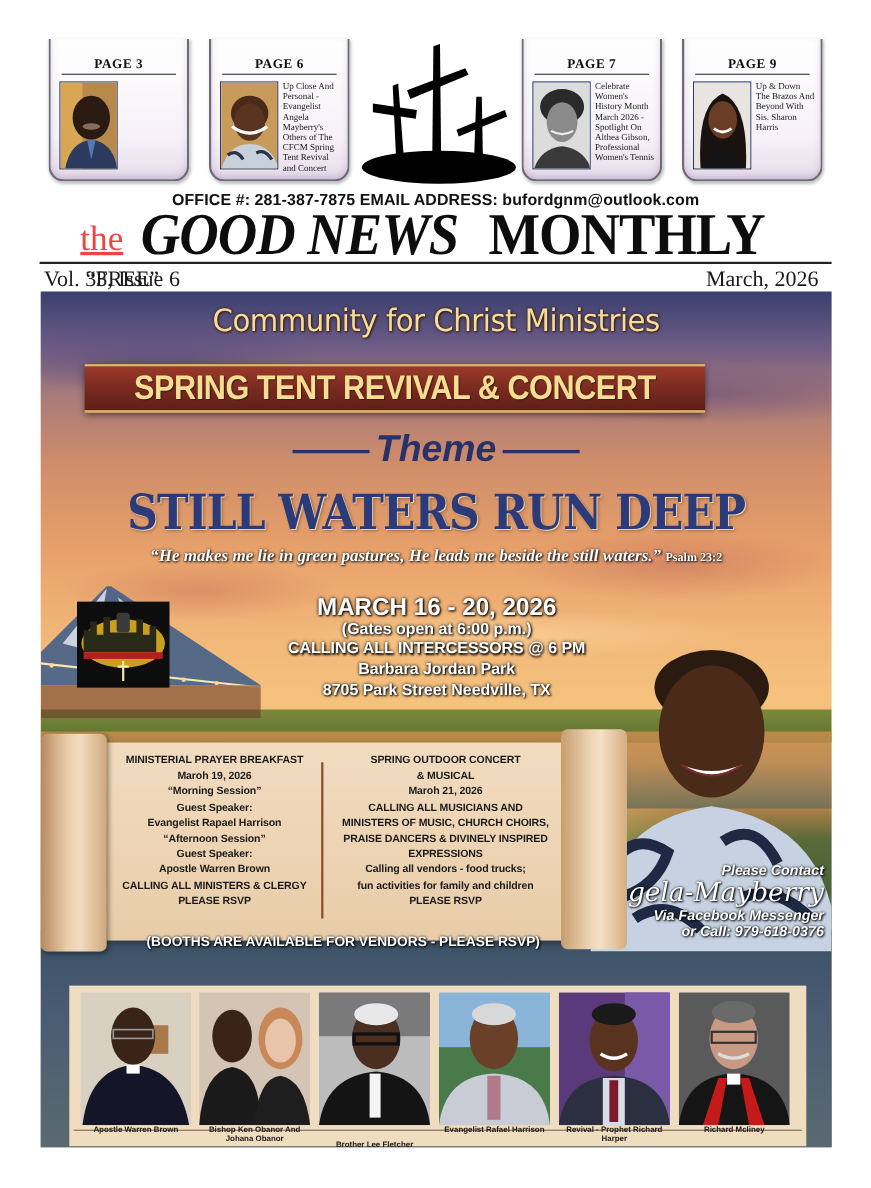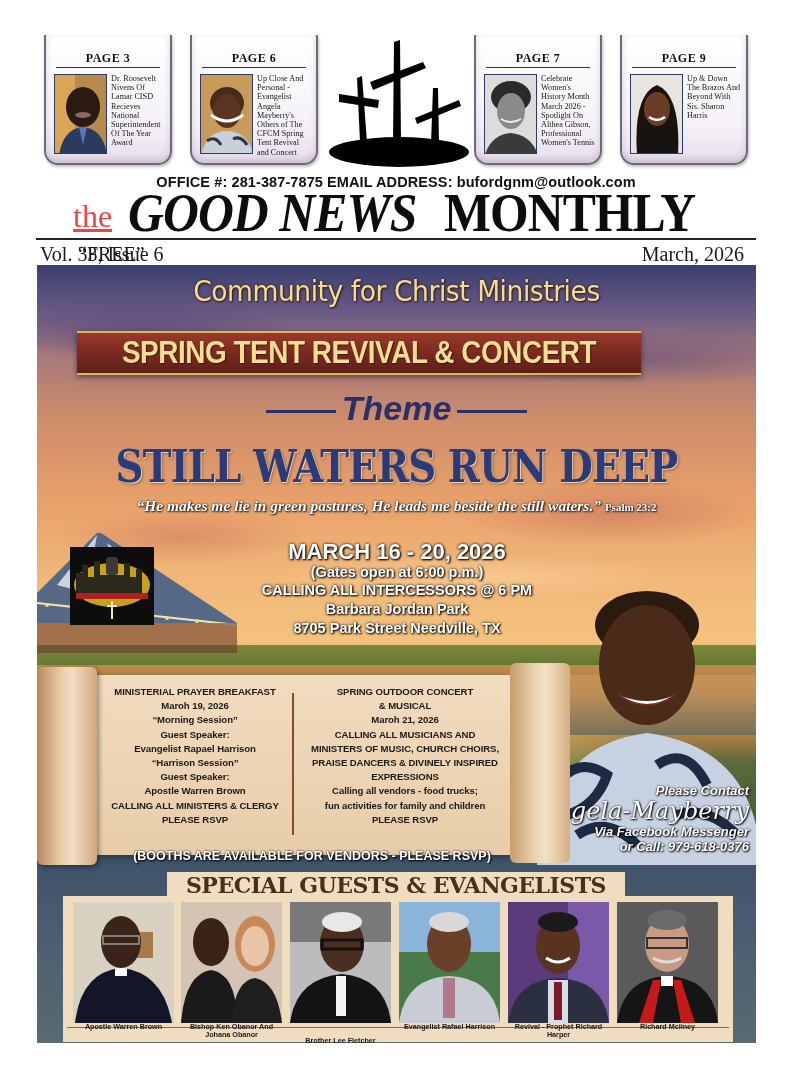--- a/index.html
+++ b/index.html
@@ -231,21 +231,20 @@
   <div class="tphoto">
     <svg width="53" height="80" viewBox="0 0 53 80">
       <rect width="53" height="80" fill="#b7894a"></rect>
       <rect x="0" y="0" width="20" height="80" fill="#d8a655"></rect>
       <ellipse cx="28" cy="32" rx="17" ry="20" fill="#2a1a12"></ellipse>
       <path d="M4 80 Q8 54 28 52 Q48 54 52 80 Z" fill="#2b3a5e"></path>
       <path d="M24 52 L28 70 L32 52 Z" fill="#5a78b0"></path>
       <ellipse cx="28" cy="40" rx="8" ry="3" fill="#8a6a5a"></ellipse>
     </svg>
   </div>
-  <div class="ttext">Dr. Roosevelt Nivens Of Lamar CISD Recieves National Superintendent Of The Year Award</div>
 </div>
 
 <div class="teaser" style="left:190px;">
   <div class="tlabel">PAGE 6</div>
   <div class="tphoto">
     <svg width="53" height="80" viewBox="0 0 53 80">
       <rect width="53" height="80" fill="#c89b5a"></rect>
       <ellipse cx="26" cy="28" rx="17" ry="16" fill="#4a2a1a"></ellipse>
       <ellipse cx="26" cy="36" rx="14" ry="17" fill="#5a3420"></ellipse>
       <path d="M10 40 Q26 52 42 40" stroke="#fff" stroke-width="3" fill="none"></path>
@@ -384,21 +383,21 @@
   <div class="scroll-body"></div>
   <div class="scroll-left"></div>
   <div class="scroll-right"></div>
   <div class="scroll-divider"></div>
   <div class="scroll-col left">
     <div>MINISTERIAL PRAYER BREAKFAST</div>
     <div>Maroh 19, 2026</div>
     <div>“Morning Session”</div>
     <div>Guest Speaker:</div>
     <div>Evangelist Rapael Harrison</div>
-    <div>“Harrison Session”</div>
+    <div>“Afternoon Session”</div>
     <div>Guest Speaker:</div>
     <div>Apostle Warren Brown</div>
     <div>CALLING ALL MINISTERS &amp; CLERGY</div>
     <div>PLEASE RSVP</div>
   </div>
   <div class="scroll-col right">
     <div>SPRING OUTDOOR CONCERT</div>
     <div>&amp; MUSICAL</div>
     <div>Maroh 21, 2026</div>
     <div>CALLING ALL MUSICIANS AND</div>
@@ -484,14 +483,13 @@
           <ellipse cx="50" cy="18" rx="20" ry="10" fill="#6a6a6a"></ellipse>
           <rect x="30" y="36" width="40" height="10" fill="none" stroke="#333" stroke-width="2"></rect>
           <path d="M36 56 Q50 64 64 56" stroke="#ddd" stroke-width="3" fill="none"></path>
           <path d="M0 121 Q6 76 50 74 Q96 76 101 121 Z" fill="#151515"></path>
           <path d="M22 121 L36 78 L44 78 L36 121 Z M78 121 L64 78 L56 78 L64 121 Z" fill="#c41a1a"></path>
           <rect x="44" y="74" width="12" height="10" fill="#fff"></rect>
         </svg>
     </div>
     <div class="guest-name" style="left:550px;">Richard Mcliney</div>
   </div>
-  <div class="sg-title">SPECIAL GUESTS &amp; EVANGELISTS</div>
 </div>
 
 </body></html>

